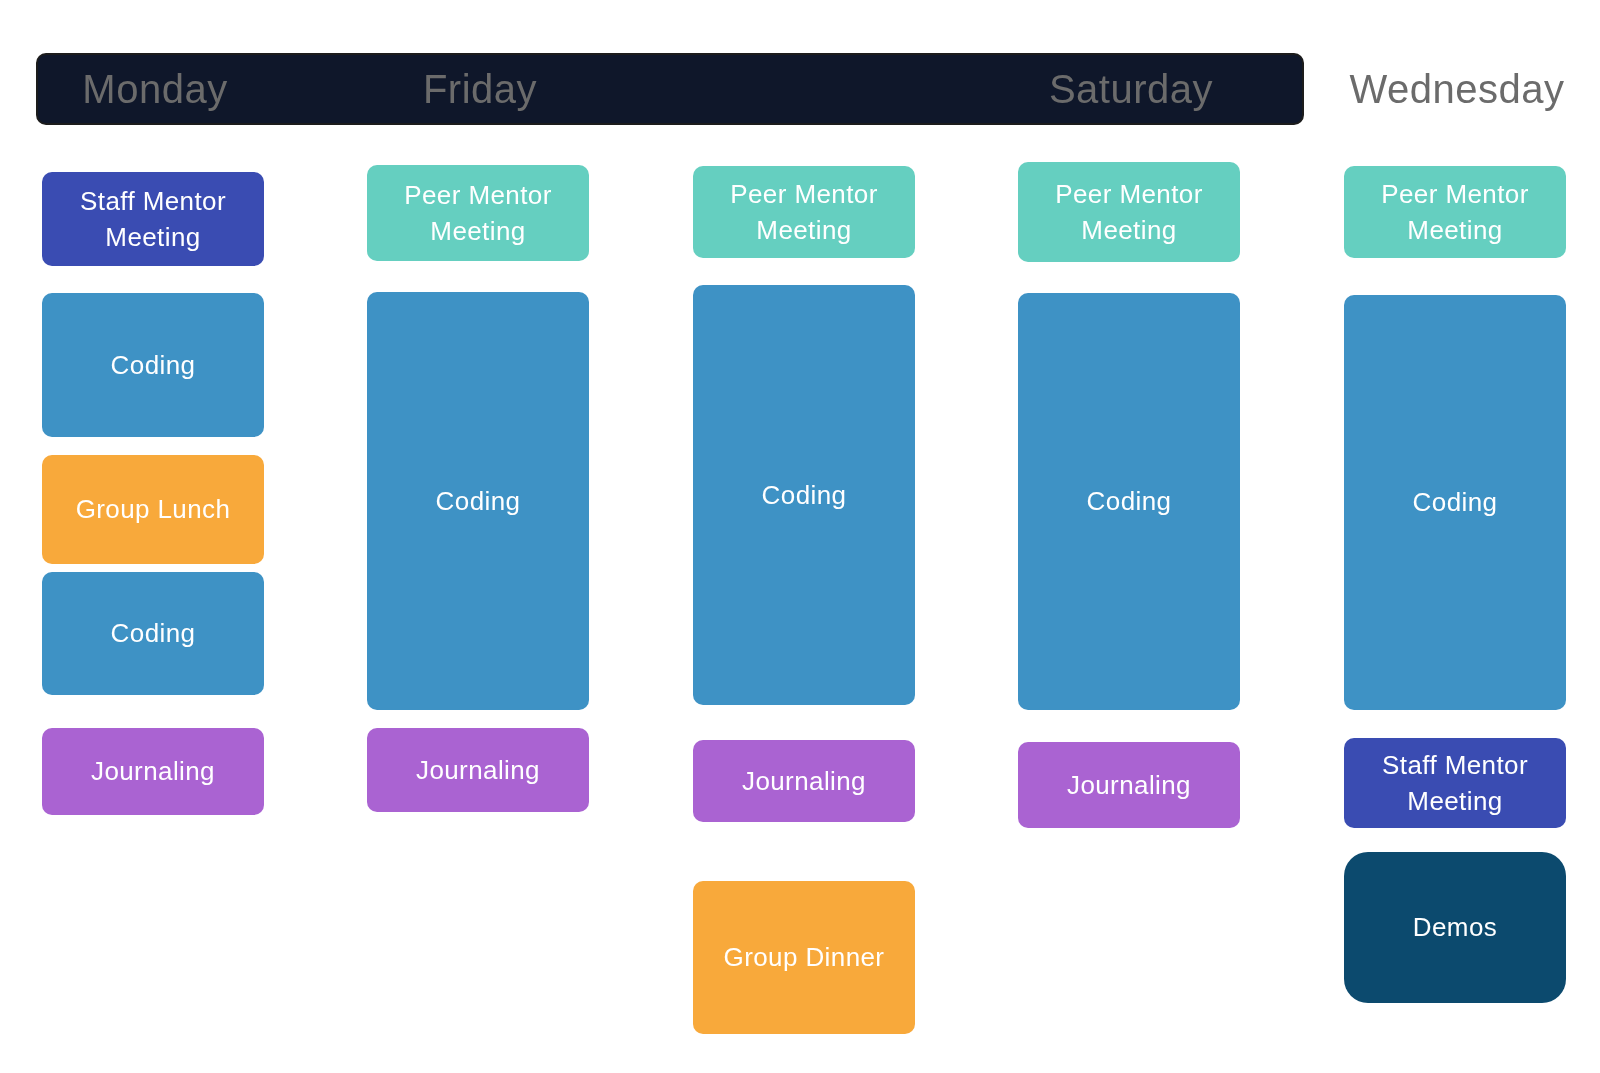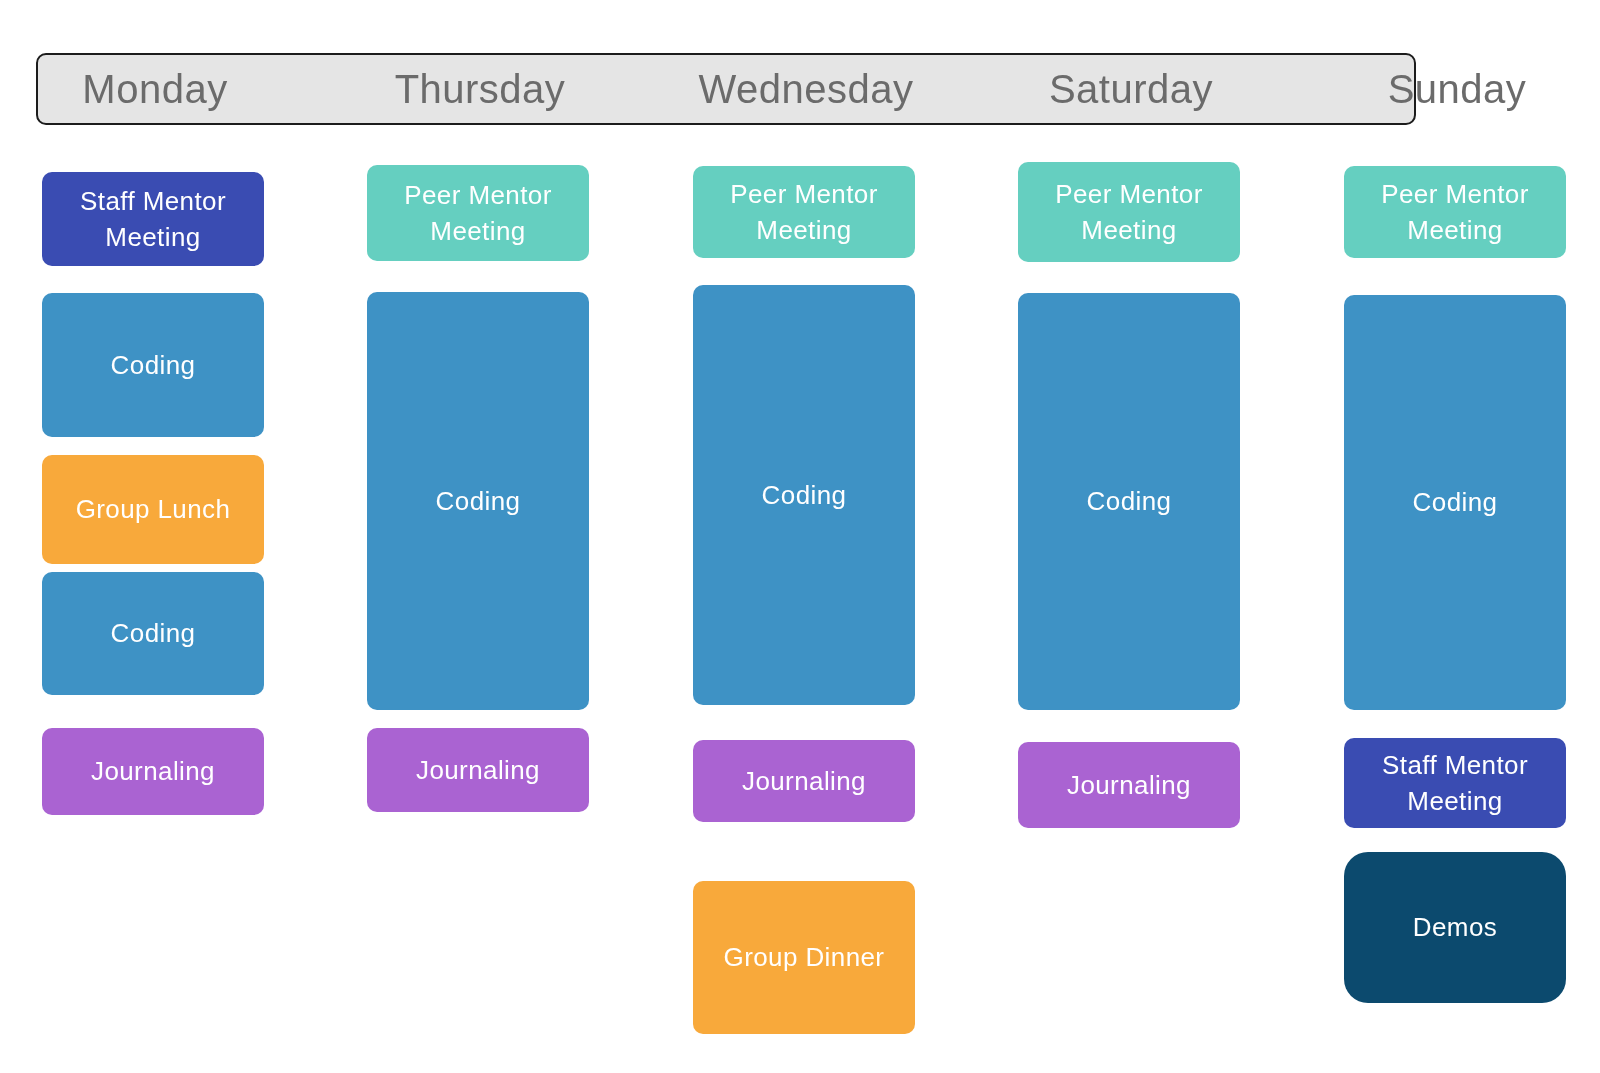--- a/index.html
+++ b/index.html
@@ -12,25 +12,25 @@
     position: relative;
     width: 1600px;
     height: 1073px;
     background: var(--page-bg, #ffffff);
     overflow: hidden;
   }
   .week-header {
     position: absolute;
     left: 36px;
     top: 53px;
-    width: 1380px;
+    width: 1268px;
     height: 72px;
     border: 2px solid var(--header-border, #1c1c1c);
     border-radius: 10px;
-    background: #e5e5e5;
+    background: #0f172a;
     box-sizing: border-box;
   }
   .day-label {
     position: absolute;
     top: 0;
     height: 68px;
     line-height: 68px;
     text-align: center;
     font-size: 40px;
     font-weight: 400;
@@ -55,24 +55,23 @@
     line-height: 1.4;
     letter-spacing: 0.4px;
   }
 </style>
 </head>
 <body>
 
 <div class="board">
   <div class="week-header">
       <div class="day-label" style="left: 6px; width: 222px;">Monday</div>
-      <div class="day-label" style="left: 331px; width: 222px;">Thursday</div>
-      <div class="day-label" style="left: 657px; width: 222px;">Wednesday</div>
+      <div class="day-label" style="left: 331px; width: 222px;">Friday</div>
       <div class="day-label" style="left: 982px; width: 222px;">Saturday</div>
-      <div class="day-label" style="left: 1308px; width: 222px;">Sunday</div>
+      <div class="day-label" style="left: 1308px; width: 222px;">Wednesday</div>
     </div>
   <div>
       <div class="event" style="left: 42px; top: 172px; width: 222px; height: 94px; background: rgb(58, 76, 178);">
         <span>Staff Mentor Meeting</span>
       </div>
       <div class="event" style="left: 42px; top: 293px; width: 222px; height: 144px; background: rgb(62, 146, 197);">
         <span>Coding</span>
       </div>
       <div class="event" style="left: 42px; top: 455px; width: 222px; height: 109px; background: rgb(248, 169, 59);">
         <span>Group Lunch</span>

